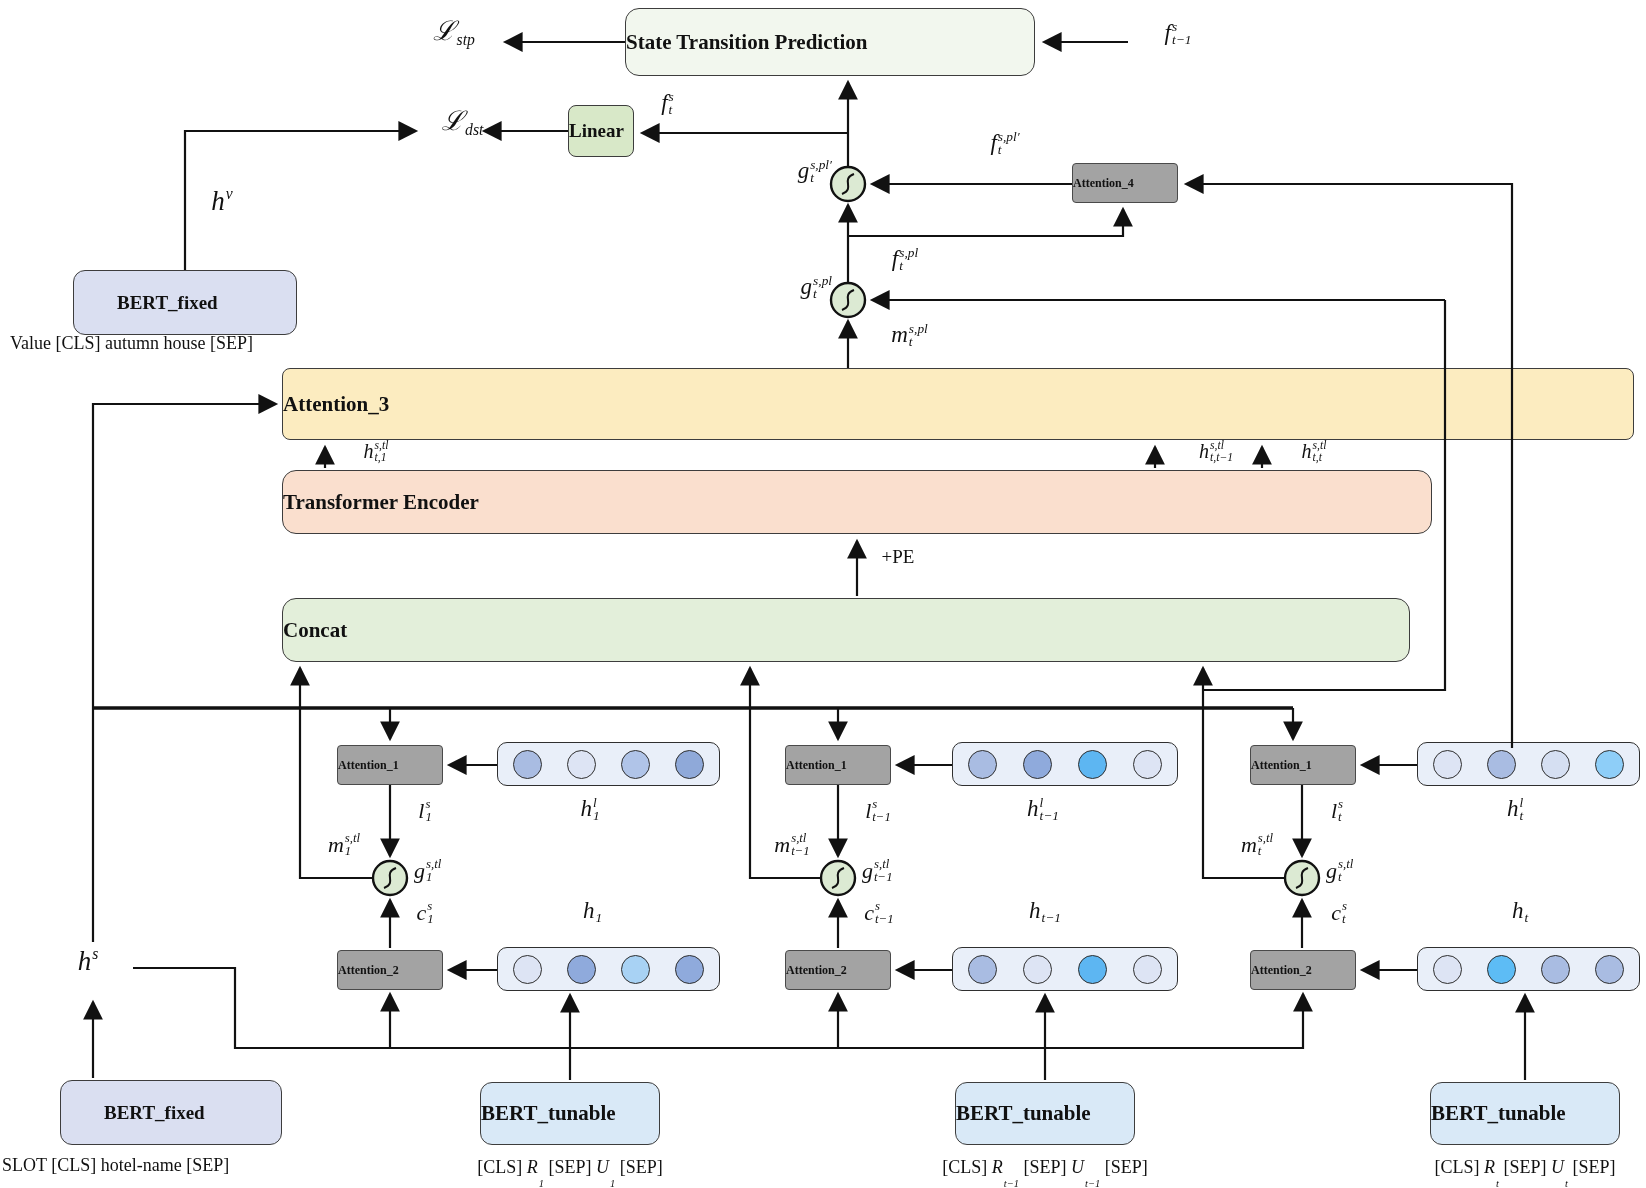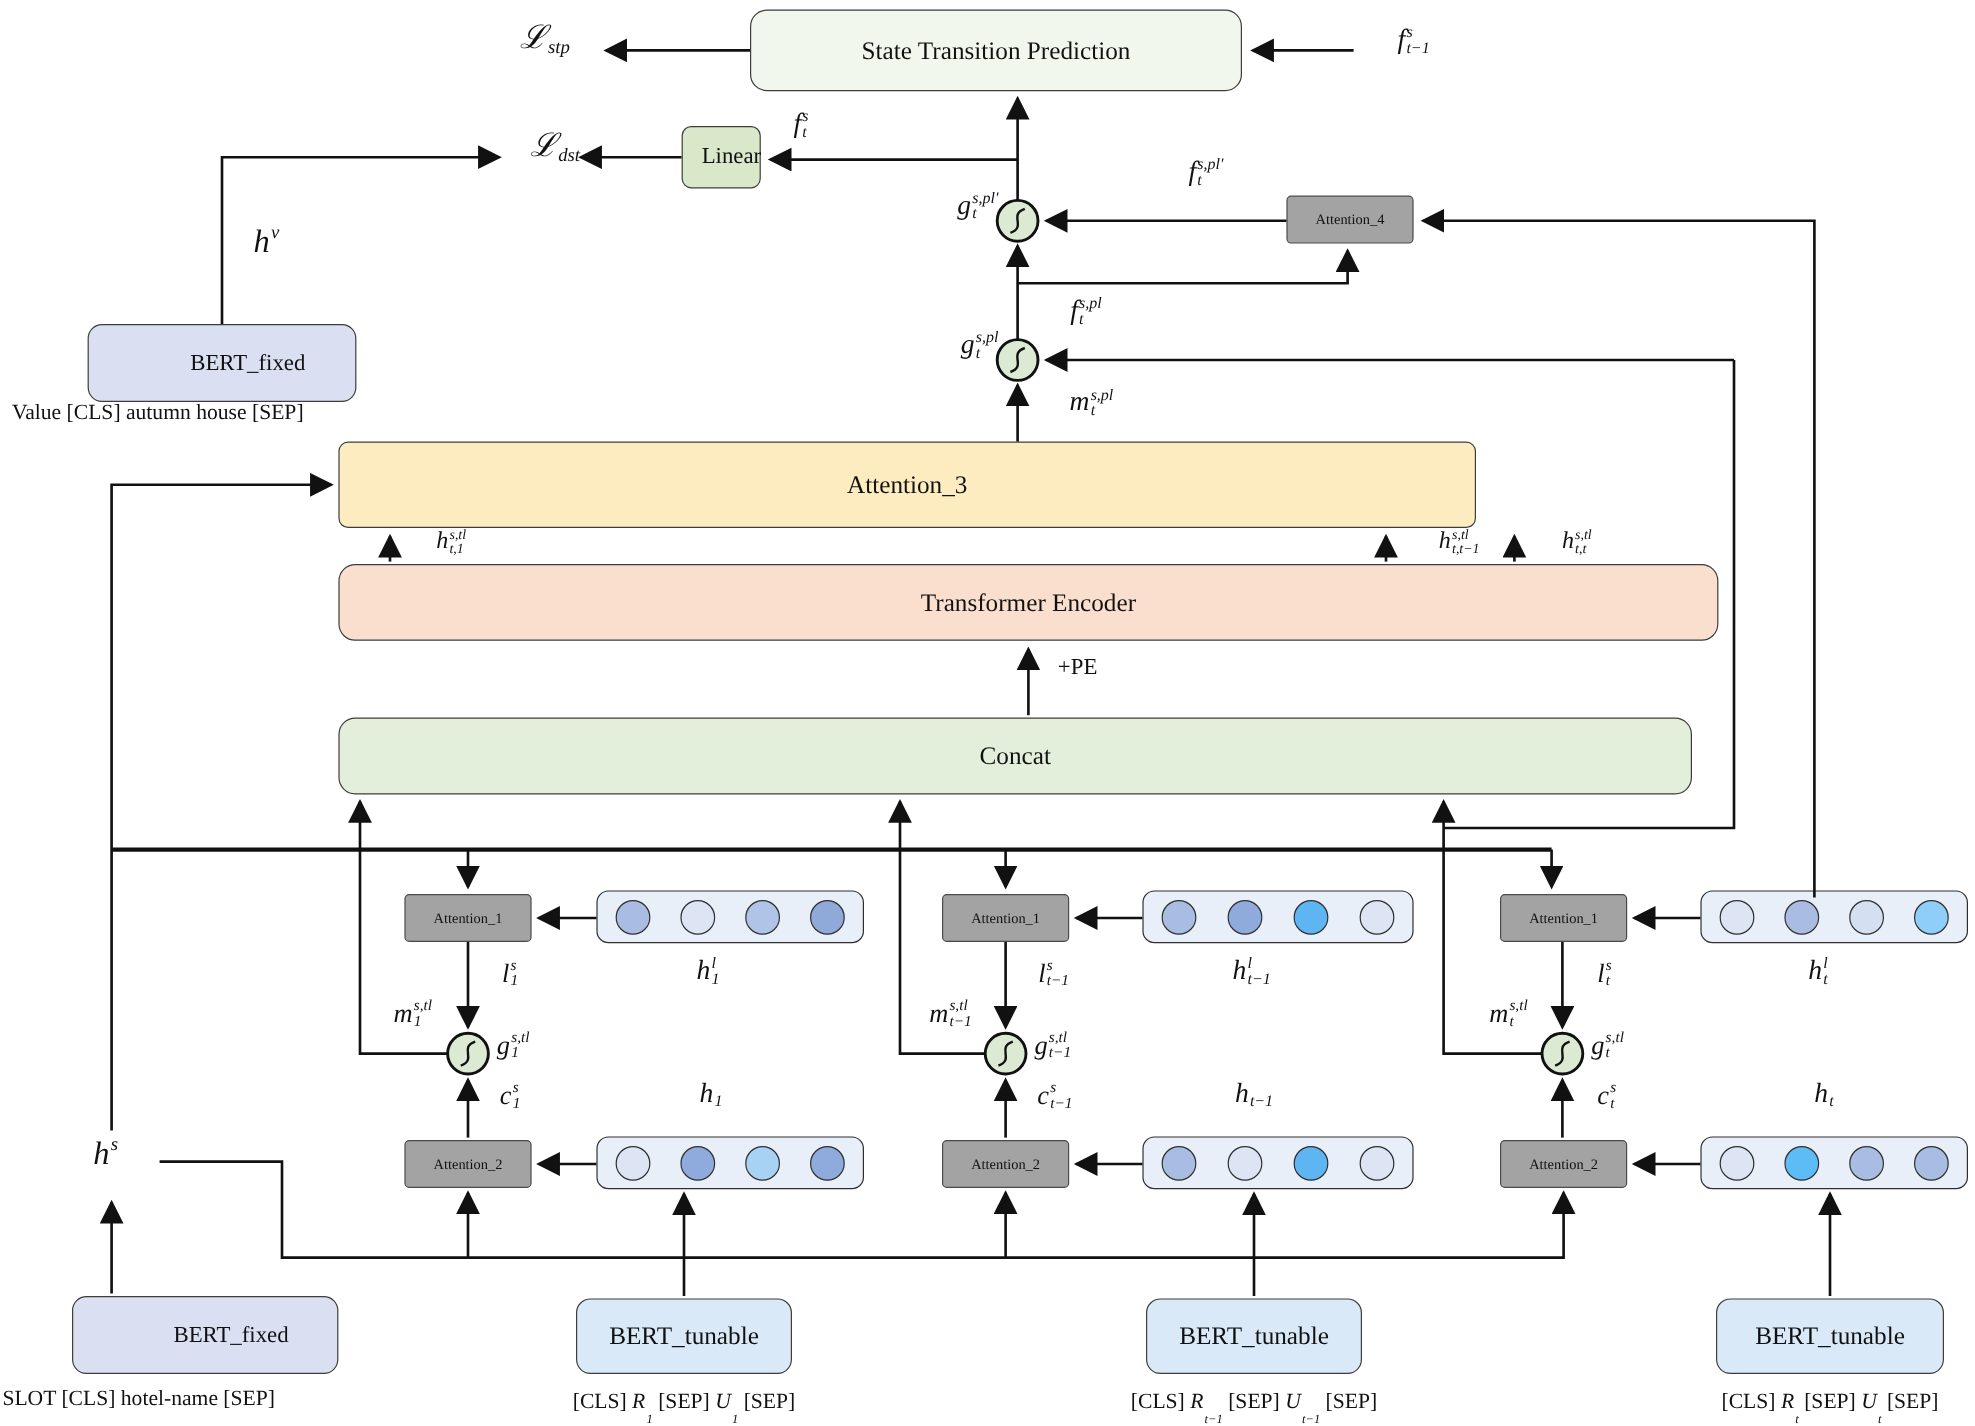--- a/index.html
+++ b/index.html
@@ -1,22 +1,22 @@
 <!DOCTYPE html>
 <html><head>
 <meta charset="utf-8">
 <style>
   html,body{margin:0;padding:0;background:#ffffff;}
   #stage{position:relative;width:1646px;height:1188px;background:#ffffff;overflow:hidden;
          font-family:"Liberation Serif","DejaVu Serif",serif;color:#111;}
-  .box{position:absolute;display:flex;align-items:center;justify-content:center;
-       border:1.6px solid #3d3d3d;box-sizing:border-box;z-index:1;text-align:center;}
+  .box{position:absolute;display:flex;align-items:center;
+       border:1.6px solid #3d3d3d;box-sizing:border-box;z-index:1;text-align:center;font-weight:bold;}
   .r14{border-radius:14px}.r8{border-radius:8px}.r4{border-radius:4px}.r12{border-radius:12px}
   .stp{background:#f2f7ee;font-size:21px;}
-  .linear{background:#d8e8c8;font-size:19px;padding-left:17px;}
+  .linear{background:#d8e8c8;font-size:19px;}
   .attn{background:#a3a3a3;font-size:12px;border:1.4px solid #4a4a4a;}
   .attn3{background:#fcecc0;font-size:21px;}
   .te{background:#fadfce;font-size:21px;}
   .concat{background:#e3efda;font-size:21px;}
   .bertf{background:#dadff1;font-size:19px;padding-left:43px;}
   .bertt{background:#d9e9f7;font-size:21px;}
   .tokrow{position:absolute;display:flex;align-items:center;justify-content:space-between;
           padding:0 15px;box-sizing:border-box;background:#e9eff9;border:1.5px solid #2f2f2f;
           border-radius:10px;z-index:1;}
   .dot{width:29px;height:29px;border:1.5px solid #2f2f2f;border-radius:50%;box-sizing:border-box;}
@@ -38,21 +38,21 @@
 
   <div class="box stp r14" style="left:625px;top:8px;width:410px;height:68px">
       <span>State Transition Prediction</span>
     </div>
   <div class="box linear r8" style="left:568px;top:105px;width:66px;height:52px">
       <span>Linear</span>
     </div>
   <div class="box attn r4" style="left:1072px;top:163px;width:106px;height:40px">
       <span>Attention_4</span>
     </div>
-  <div class="box attn3 r8" style="left:282px;top:368px;width:948px;height:72px">
+  <div class="box attn3 r8" style="left:282px;top:368px;width:1352px;height:72px">
       <span>Attention_3</span>
     </div>
   <div class="box concat r14" style="left:282px;top:598px;width:1128px;height:64px">
       <span>Concat</span>
     </div>
   <div class="box te r14" style="left:282px;top:470px;width:1150px;height:64px">
       <span>Transformer Encoder</span>
     </div>
 
   <div class="box attn r4" style="left:337px;top:745px;width:106px;height:40px">

